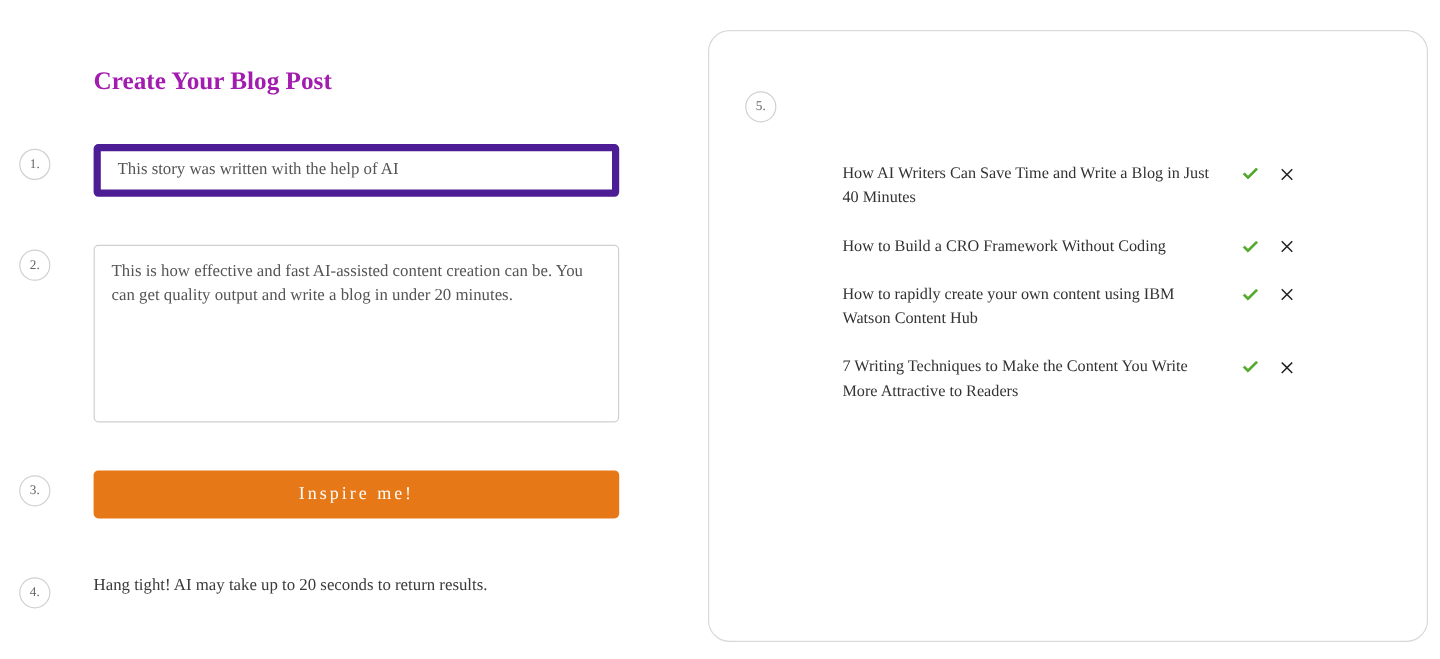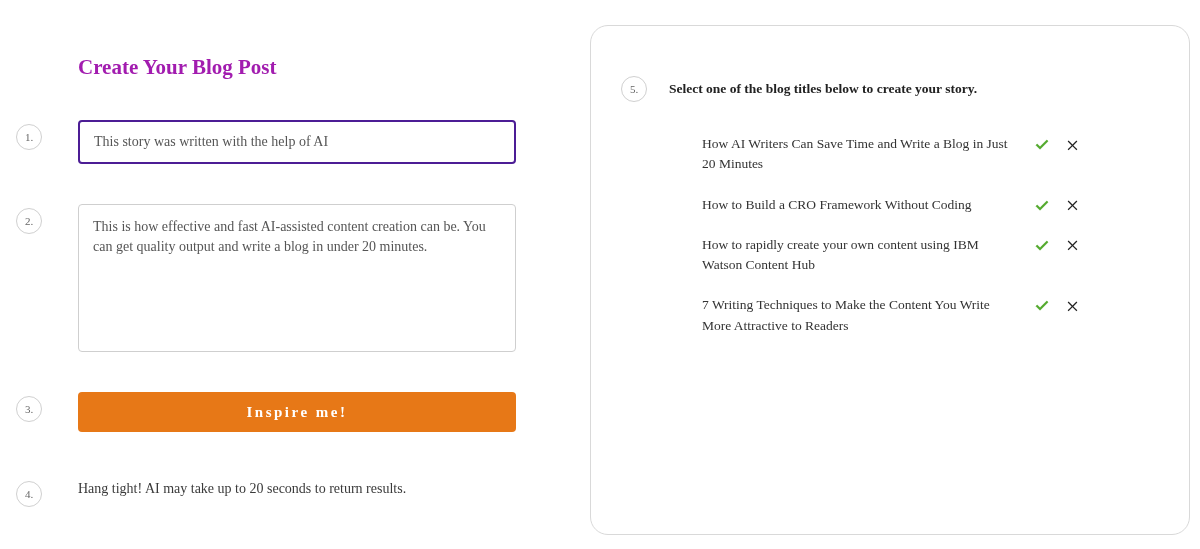--- a/index.html
+++ b/index.html
@@ -69,21 +69,21 @@
       align-items: center;
       justify-content: center;
       font-size: 11px;
       color: #666;
       flex-shrink: 0;
       margin-right: 22px;
     }
     .title-input {
       flex: 1;
       height: 44px;
-      border: 2px solid #4c1d95;
+      border: 6px solid #4c1d95;
       border-radius: 4px;
       padding: 0 14px;
       font-family: inherit;
       font-size: 14px;
       color: #555;
       background: #fff;
       max-width: 438px;
     }
     .desc-textarea {
       flex: 1;
@@ -102,21 +102,21 @@
     .inspire-btn {
       flex: 1;
       height: 40px;
       background: #e77817;
       border: none;
       border-radius: 4px;
       color: #ffffff;
       font-family: inherit;
       font-size: 15px;
       letter-spacing: 2.5px;
-      font-weight: 700;
+      font-weight: 400;
       cursor: pointer;
       max-width: 438px;
     }
     .wait-text {
       font-size: 14px;
       color: #3a3a3a;
       margin-top: 4px;
     }
     .select-header {
       display: flex;
@@ -186,26 +186,25 @@
     <div class="row" style="margin-top:45px;">
       <div class="step-badge">4.</div>
       <div class="wait-text">Hang tight! AI may take up to 20 seconds to return results.</div>
     </div>
   </div>
 
   <div class="right-panel">
     <div class="right-card">
       <div class="select-header">
         <div class="step-badge-right">5.</div>
-        <div class="select-title">Select one of the blog titles below to create your story.</div>
       </div>
 
       <div class="suggestion-list" id="suggestion-list">
           <div class="suggestion">
-            <div class="suggestion-text">How AI Writers Can Save Time and Write a Blog in Just 20 Minutes</div>
+            <div class="suggestion-text">How AI Writers Can Save Time and Write a Blog in Just 40 Minutes</div>
             <div class="suggestion-actions">
               <span class="check-icon">
                 <svg viewBox="0 0 24 24" width="20" height="16">
                   <path class="check-svg" d="M9 16.2l-4.2-4.2L3 13.8 9 19.8 21 7.8 19.2 6z"></path>
                 </svg>
               </span>
               <span class="x-icon">
                 <svg viewBox="0 0 24 24" width="15" height="15">
                   <path class="x-svg" d="M18.3 5.71L12 12.01l-6.3-6.3L4.29 7.12l6.3 6.3-6.3 6.29 1.41 1.42 6.3-6.3 6.3 6.3 1.41-1.42-6.3-6.29 6.3-6.3z"></path>
                 </svg>

